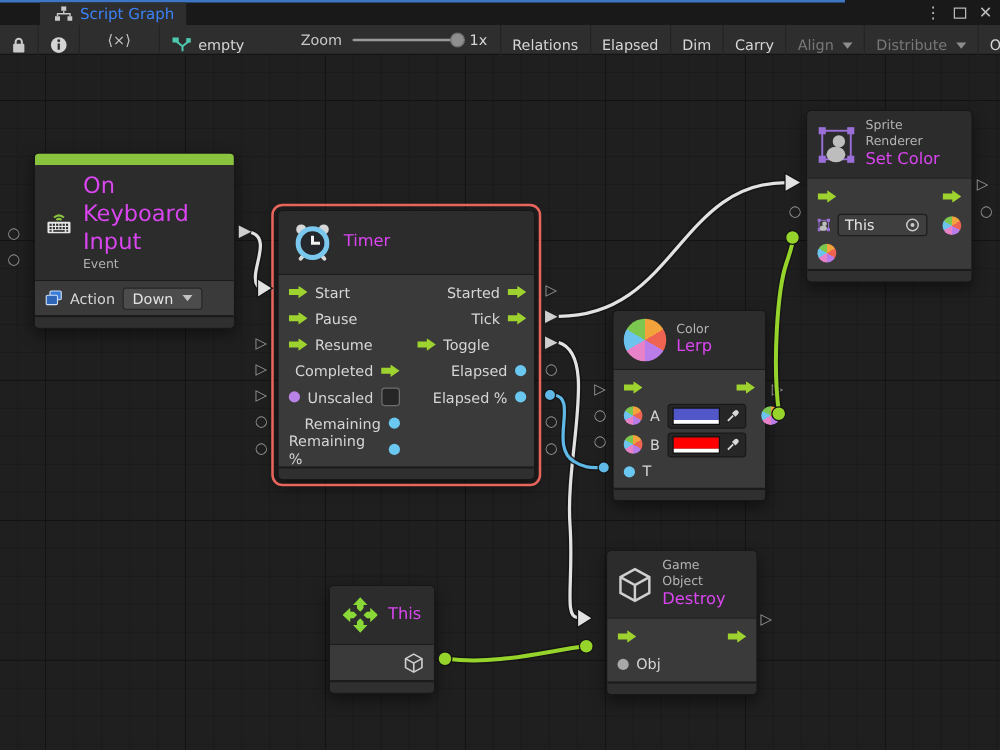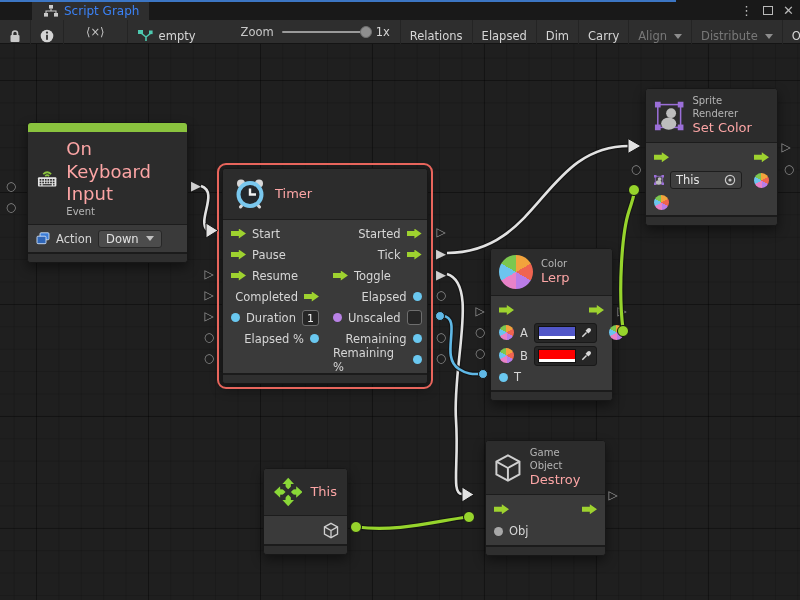--- a/index.html
+++ b/index.html
@@ -41,21 +41,21 @@
       linear-gradient(to bottom, rgba(0,0,0,.14) 1px, transparent 1px);
     background-size:112px 112px,112px 112px,22.4px 22.4px,22.4px 22.4px;
     background-position:36px 36px; }
 
   
   .node { position:absolute; background:#383838; border:1px solid #171717; border-radius:4px;
     box-shadow:0 5px 12px rgba(0,0,0,.45); color:#d6d6d6; }
   .nhead { display:flex; align-items:center; gap:8px; padding:6px 10px 6px 8px; background:#2c2c2c;
     border-radius:3px 3px 0 0; border-bottom:1px solid #1c1c1c; }
   .ncat { font-size:10px; color:#b4b4b4; line-height:1.25; }
-  .ntitle { font-size:13px; color:#fca5a5; line-height:1.25; }
+  .ntitle { font-size:13px; color:#d946ef; line-height:1.25; }
   .nbody { background:#3a3a3a; padding:3px 0; }
   .nfoot { height:10px; background:#2f2f2f; border-top:2px solid #1b1b1b; border-radius:0 0 3px 3px; }
   .nrow { display:flex; align-items:center; gap:6px; height:21px; padding:0 8px; font-size:11.5px; }
   .spacer { flex:1; }
   .selected { outline:2px solid #e8655c; outline-offset:3px; }
 
   
   .flow-arrow { width:15px; height:10px; background:#9ed22f;
     clip-path:polygon(0 26%,52% 26%,52% 0,100% 50%,52% 100%,52% 74%,0 74%); flex:none; }
   .dot { width:9px; height:9px; border-radius:50%; flex:none; }
@@ -261,25 +261,20 @@
         <div class="nrow rrow">
             <span>Completed</span>
           <span class="flow-arrow"></span>
           </div>
         <div class="nrow rrow">
             <span>Elapsed</span>
           <span class="dot blue"></span>
           </div>
 
         <div class="nrow">
-            <span class="dot blue"></span>
-          <span>Duration</span>
-          <span class="valbox">1</span>
-          </div>
-        <div class="nrow">
             <span class="dot purple"></span>
           <span>Unscaled</span>
           <span class="checkbox"></span>
           </div>
 
         <div class="nrow rrow">
             <span>Elapsed %</span>
           <span class="dot blue"></span>
           </div>
         <div class="nrow rrow">

